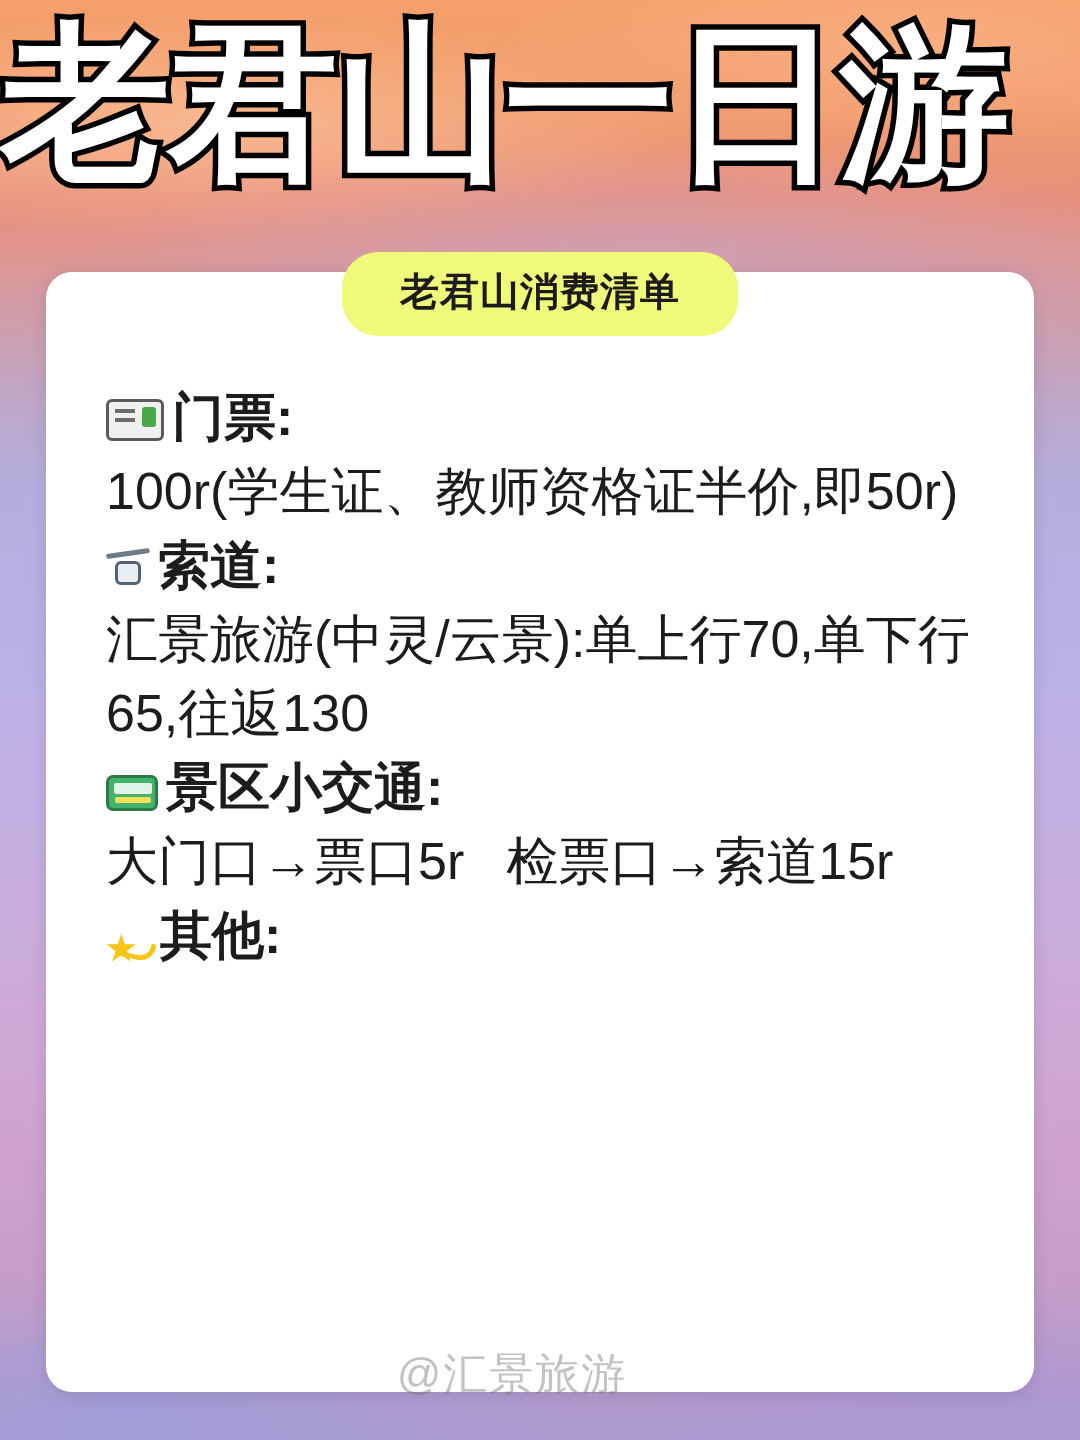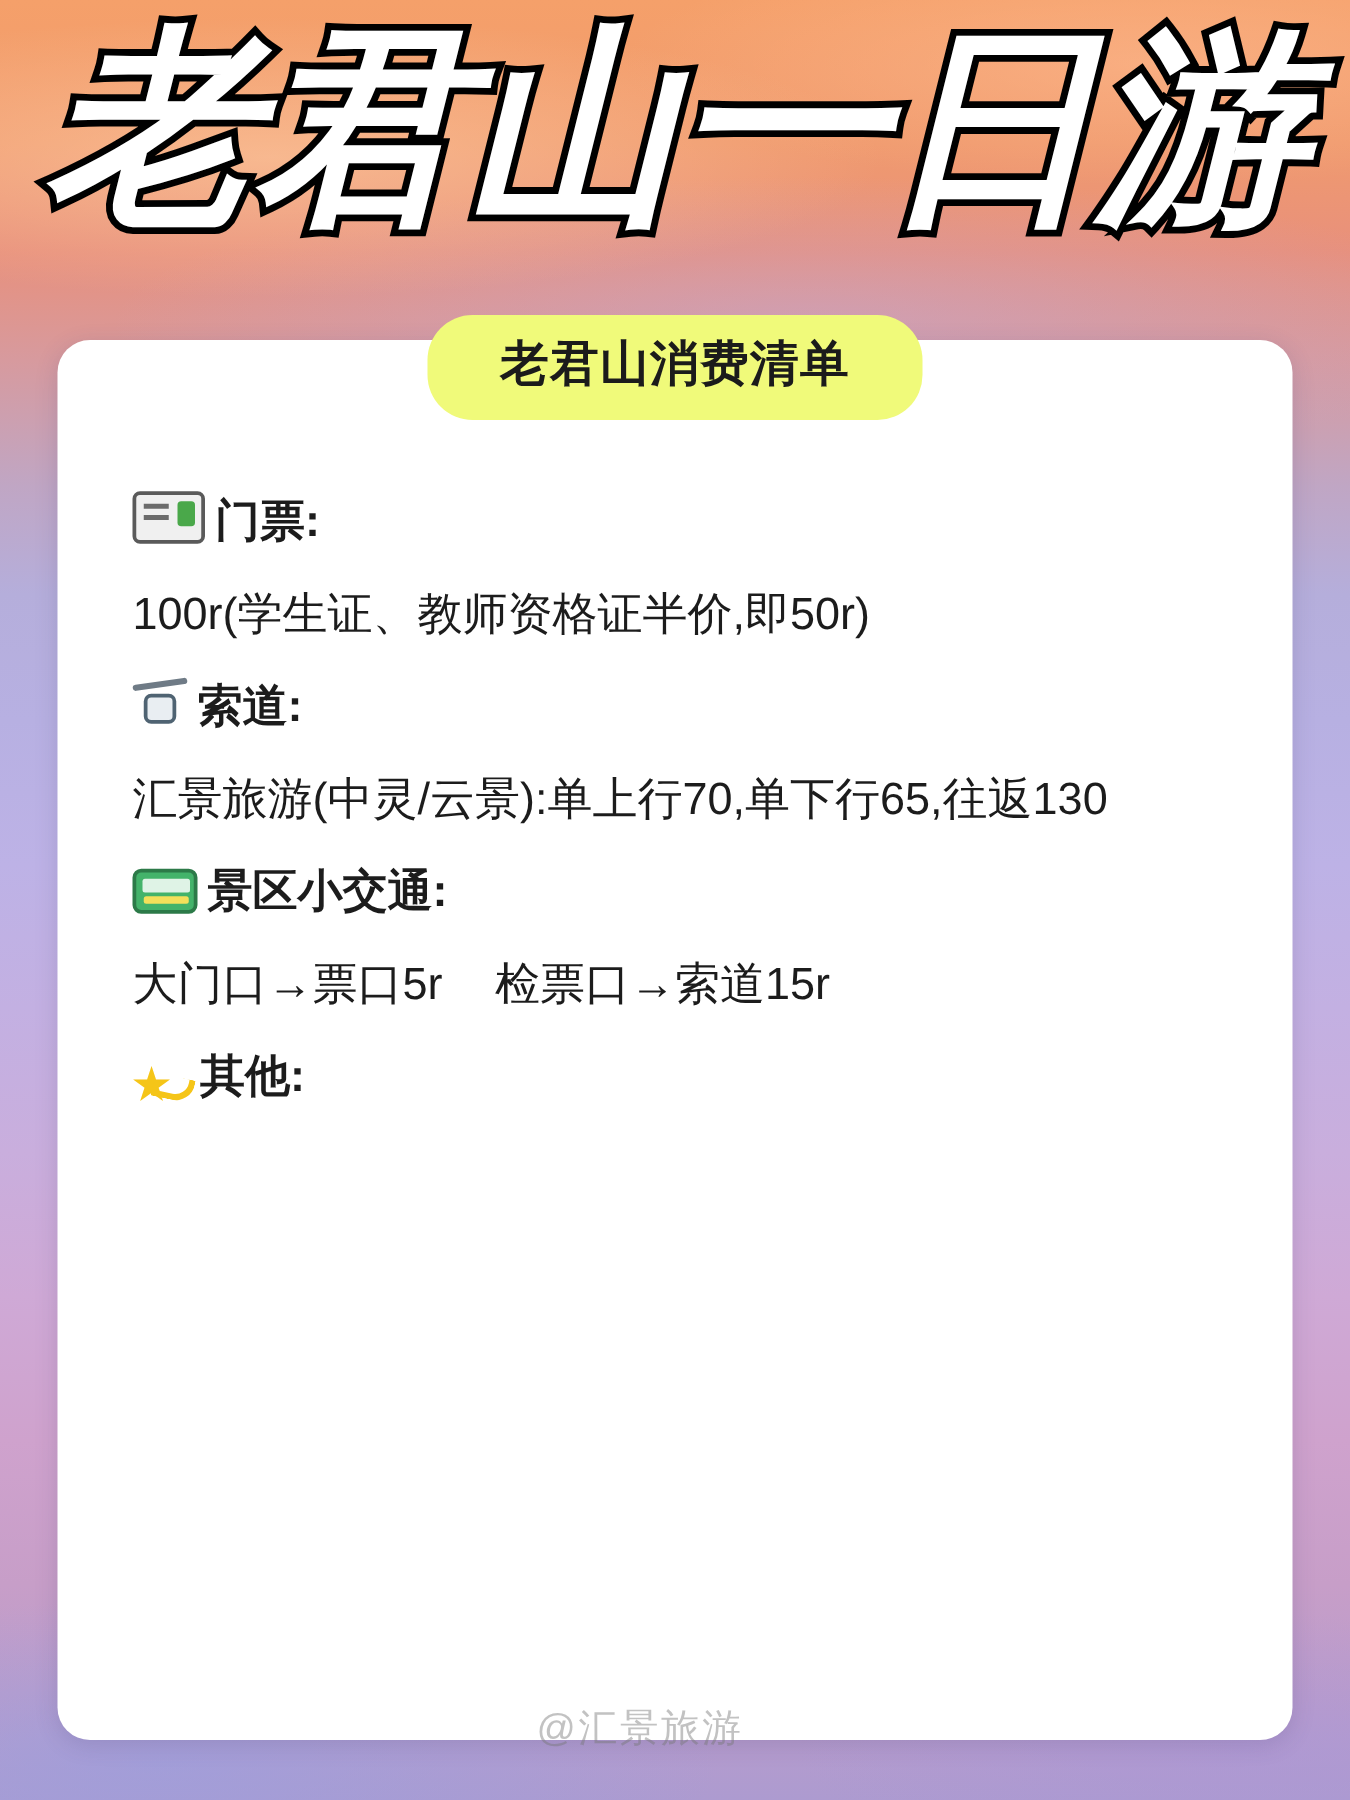--- a/index.html
+++ b/index.html
@@ -50,23 +50,21 @@
       radial-gradient(ellipse 500px 150px at 92% 86%, rgba(170,150,215,0.5), rgba(170,150,215,0) 72%);
     pointer-events: none;
   }
 
   
   .title-wrap {
     position: absolute;
     left: 0;
     top: 8px;
     width: 1080px;
-    text-align: center;
     z-index: 5;
-    font-style: italic;
   }
   .title {
     display: inline-block;
     font-family: "DejaVu Sans", "Liberation Sans", sans-serif;
     font-size: 170px;
     line-height: 190px;
     font-weight: 700;
     color: #ffffff;
     letter-spacing: -2px;
     -webkit-text-stroke: 11px #000000;
@@ -107,21 +105,21 @@
   }
 
   .content {
     position: absolute;
     left: 60px;
     top: 108px;
     width: 880px;
   }
 
   .line {
-    font-size: 36px;
+    font-size: 52px;
     line-height: 74px;
     color: #1c1c1c;
     font-weight: 500;
     letter-spacing: 0px;
     word-break: break-all;
   }
   .line.head {
     font-weight: 700;
   }
 
@@ -225,21 +223,21 @@
     width: 42px;
   }
 
   
   .watermark {
     position: absolute;
     left: 0;
     bottom: 36px;
     width: 1024px;
     text-align: center;
-    font-size: 31px;
+    font-size: 44px;
     color: rgba(120,120,120,0.45);
     letter-spacing: 2px;
     z-index: 6;
   }
 </style>
 </head>
 <body>
 
 <div class="sky-wash"></div>
 <div class="bottom-wash"></div>

